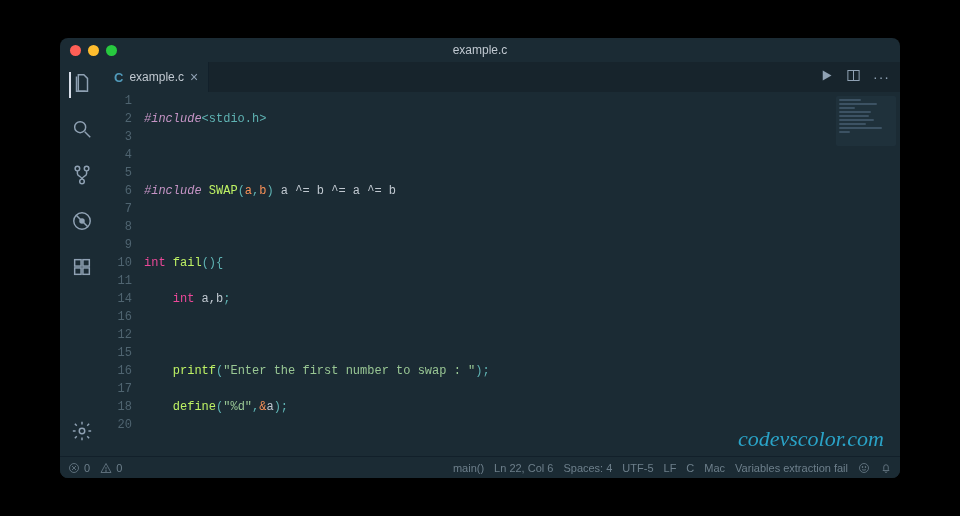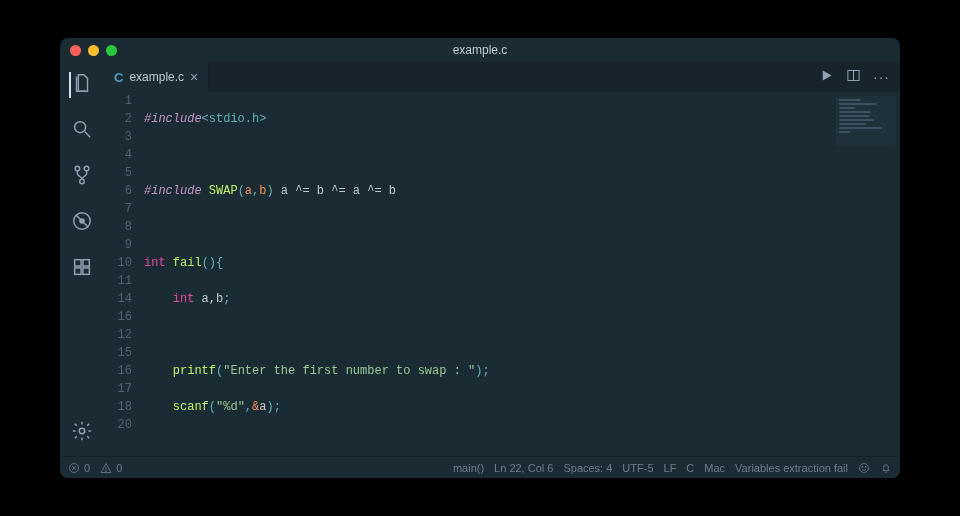--- a/index.html
+++ b/index.html
@@ -235,21 +235,21 @@
         </div>
         <div class="code">
 <div><span class="tok-preproc">#include</span><span class="tok-include">&lt;stdio.h&gt;</span></div>
 <div> </div>
 <div><span class="tok-preproc">#include</span><span class="tok-func"> SWAP</span><span class="tok-punc">(</span><span class="tok-param">a</span><span class="tok-punc">,</span><span class="tok-param">b</span><span class="tok-punc">)</span><span> a ^= b ^= a ^= b</span></div>
 <div> </div>
 <div><span class="tok-type">int</span><span class="tok-func"> fail</span><span class="tok-punc">()</span><span class="tok-punc">{</span></div>
 <div><span>    </span><span class="tok-type">int</span><span> a,b</span><span class="tok-punc">;</span></div>
 <div> </div>
 <div><span>    </span><span class="tok-func">printf</span><span class="tok-punc">(</span><span class="tok-string">"Enter the first number to swap : "</span><span class="tok-punc">)</span><span class="tok-punc">;</span></div>
-<div><span>    </span><span class="tok-func">scanf</span><span class="tok-punc">(</span><span class="tok-string">"%d"</span><span class="tok-punc">,</span><span class="tok-op">&amp;</span><span>a</span><span class="tok-punc">)</span><span class="tok-punc">;</span></div>
+<div><span>    </span><span class="tok-func">define</span><span class="tok-punc">(</span><span class="tok-string">"%d"</span><span class="tok-punc">,</span><span class="tok-op">&amp;</span><span>a</span><span class="tok-punc">)</span><span class="tok-punc">;</span></div>
 <div> </div>
 
 
 
 
 
 
 
 
         </div>
@@ -304,13 +304,14 @@
         </svg>
     </div>
     <div class="item">
       <svg viewBox="0 0 24 24">
           <path d="M6 17h12l-1.5-2V10a4.5 4.5 0 0 0-9 0v5z"></path>
           <path d="M10 19a2 2 0 0 0 4 0"></path>
         </svg>
     </div>
   </div>
 
+  <div class="watermark">codevscolor.com</div>
 </div>
 
 </body></html>

